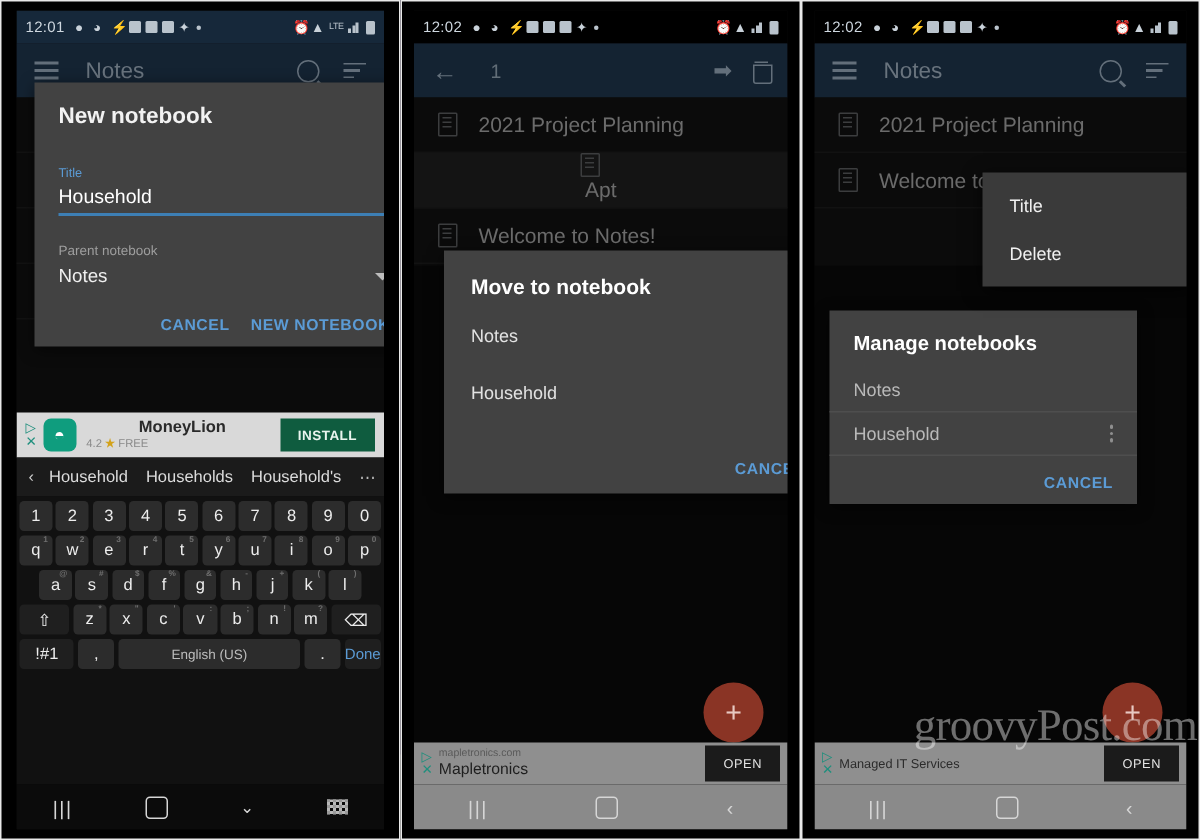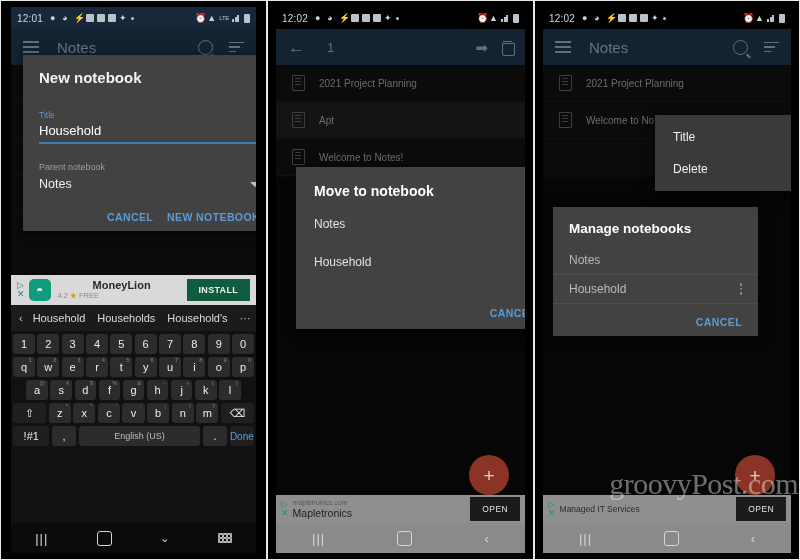--- a/index.html
+++ b/index.html
@@ -47,26 +47,26 @@
   .mag:after{content:"";position:absolute;right:-4px;bottom:-3px;width:5px;height:1.6px;background:#8fa0b0;transform:rotate(45deg);}
   .backarrow{font-size:17px;color:#8fa0b0;line-height:1;}
   .fwdarrow{font-size:15px;color:#8fa0b0;line-height:1;}
   .trash{width:11px;height:13px;position:relative;}
   .trash:before{content:"";position:absolute;top:2px;left:0;width:11px;height:11px;border:1.5px solid #8fa0b0;border-radius:0 0 2px 2px;}
   .trash:after{content:"";position:absolute;top:0;left:1px;width:9px;height:1.5px;background:#8fa0b0;}
 
   
   .notelist{background:#111111;}
   .noterow{height:36px;display:flex;align-items:center;padding:0 16px;border-bottom:1px solid #1b1b1b;}
-  .noterow.selected{background:#1d1d1d;}
+  .noterow.selected{background:#1d1d1d;flex-direction:column;}
   .docicon{width:13px;height:16px;position:relative;flex:none;margin-right:14px;}
   .docicon:before{content:"";position:absolute;inset:0;border:1.4px solid #56585a;border-radius:1px;}
   .docicon:after{content:"";position:absolute;top:3px;left:3px;width:6px;height:1px;background:#56585a;
      box-shadow:0 3px 0 #56585a,0 6px 0 #56585a;}
-  .notetitle{color:#9a9a9a;font-size:10px;}
+  .notetitle{color:#9a9a9a;font-size:14px;}
 
   
   .scrim{position:absolute;left:0;right:0;top:22px;bottom:0;background:rgba(0,0,0,.30);}
   .dialog{position:absolute;background:#424242;box-shadow:0 2px 10px rgba(0,0,0,.6);}
 
   .d1{left:12px;top:48px;width:221px;padding:14px 16px 8px;}
   .d1 h2{margin:0 0 16px;color:#f2f2f2;font-size:15px;font-weight:bold;}
   .flabel{color:#5b9bd5;font-size:8.5px;margin-bottom:3px;margin-top:24px;}
   .ftext{color:#ffffff;font-size:13px;padding-bottom:4px;position:relative;}
   .funder{height:2px;background:#3d7fb5;margin-bottom:18px;}

